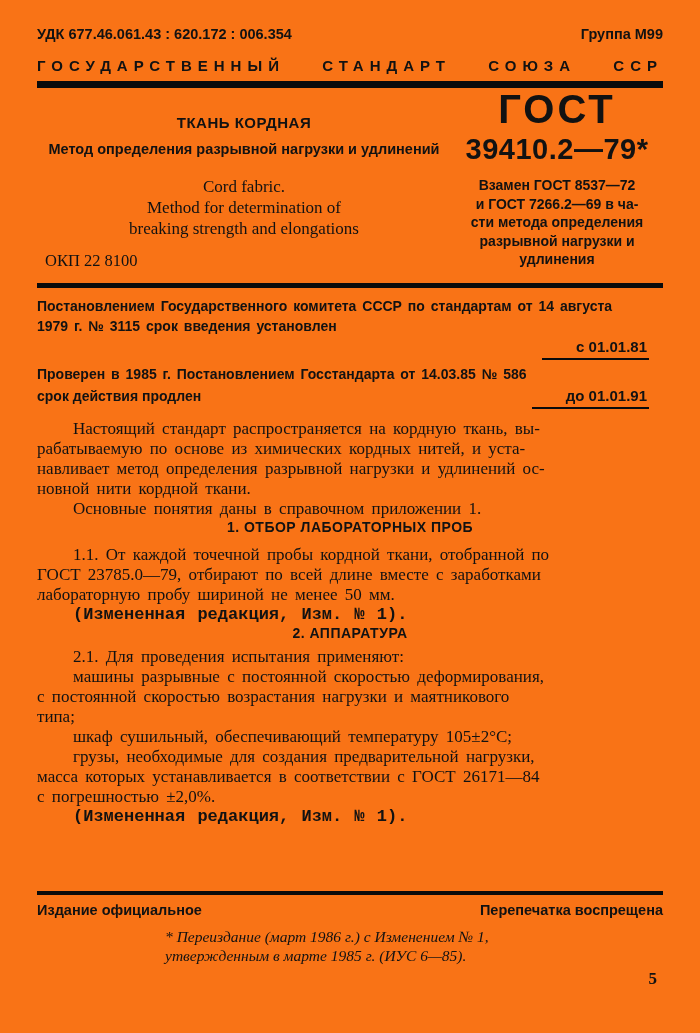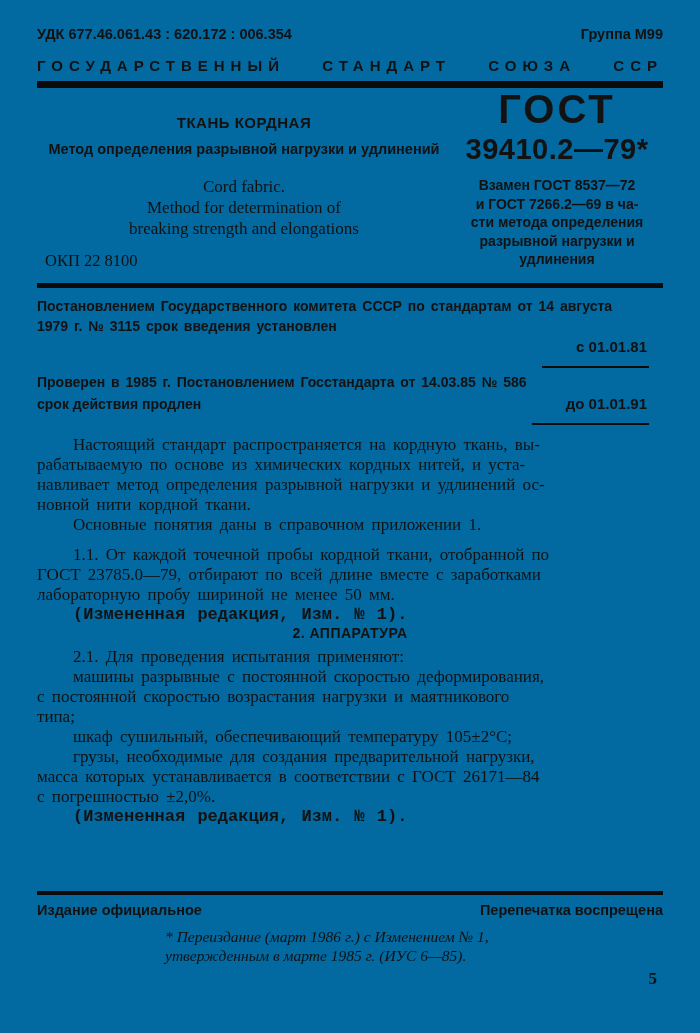--- a/index.html
+++ b/index.html
@@ -1,20 +1,20 @@
 <!DOCTYPE html>
 <html><head>
 <meta charset="utf-8">
 <style>
   html,body{margin:0;padding:0;background:#e9e7e2;}
   .page{
     position:relative;
     width:700px;height:1033px;
     margin:0 auto;
-    background:#0369a1;
+    background:#f97316;
     color:#121212;
     box-sizing:border-box;
     padding:0 37px;
     overflow:hidden;
     font-family:"Liberation Serif", serif;
   }
   .rule{background:#0b0b0b;}
   .rule-thick{height:7px;margin-top:5px;}
   .rule-mid{height:5px;margin-top:12px;}
   .rule-footer{height:4px;}
@@ -54,21 +54,21 @@
     margin:2px 14px 4px 0;
   }
   .date-row.split{
     display:flex;justify-content:space-between;align-items:baseline;
     margin-right:0;
   }
   .date-row.split .cont{font:700 14px/20px "Liberation Sans", sans-serif;}
   .date-ul{
     display:inline-block;
     border-bottom:2.5px solid #0b0b0b;
-    padding:0 2px 10px 34px;
+    padding:0 2px 2px 34px;
   }
   .date-row.split .date-ul{margin-right:14px;}
   .law{
     font:700 15px/20px "Liberation Sans", sans-serif;
     text-align:center;margin-top:4px;
   }
 
   .bp{
     margin:0;
     font:400 17px/20px "Liberation Serif", serif;
@@ -156,20 +156,21 @@
   </div>
 
   <div class="intro">
     <p class="bp">Настоящий стандарт распространяется на кордную ткань, вы-
 рабатываемую по основе из химических кордных нитей, и уста-
 навливает метод определения разрывной нагрузки и удлинений ос-
 новной нити кордной ткани.</p>
     <p class="bp">Основные понятия даны в справочном приложении 1.</p>
   </div>
 
+  <h3 class="sec h-sec1">1. ОТБОР ЛАБОРАТОРНЫХ ПРОБ</h3>
   <p class="bp p11">1.1. От каждой точечной пробы кордной ткани, отобранной по
 ГОСТ 23785.0—79, отбирают по всей длине вместе с заработками
 лабораторную пробу шириной не менее 50 мм.</p>
   <p class="bp bold">(Измененная редакция, Изм. № 1).</p>
 
   <h3 class="sec h-sec2">2. АППАРАТУРА</h3>
   <div class="sec2">
     <p class="bp">2.1. Для проведения испытания применяют:</p>
     <p class="bp">машины разрывные с постоянной скоростью деформирования,
 с постоянной скоростью возрастания нагрузки и маятникового

